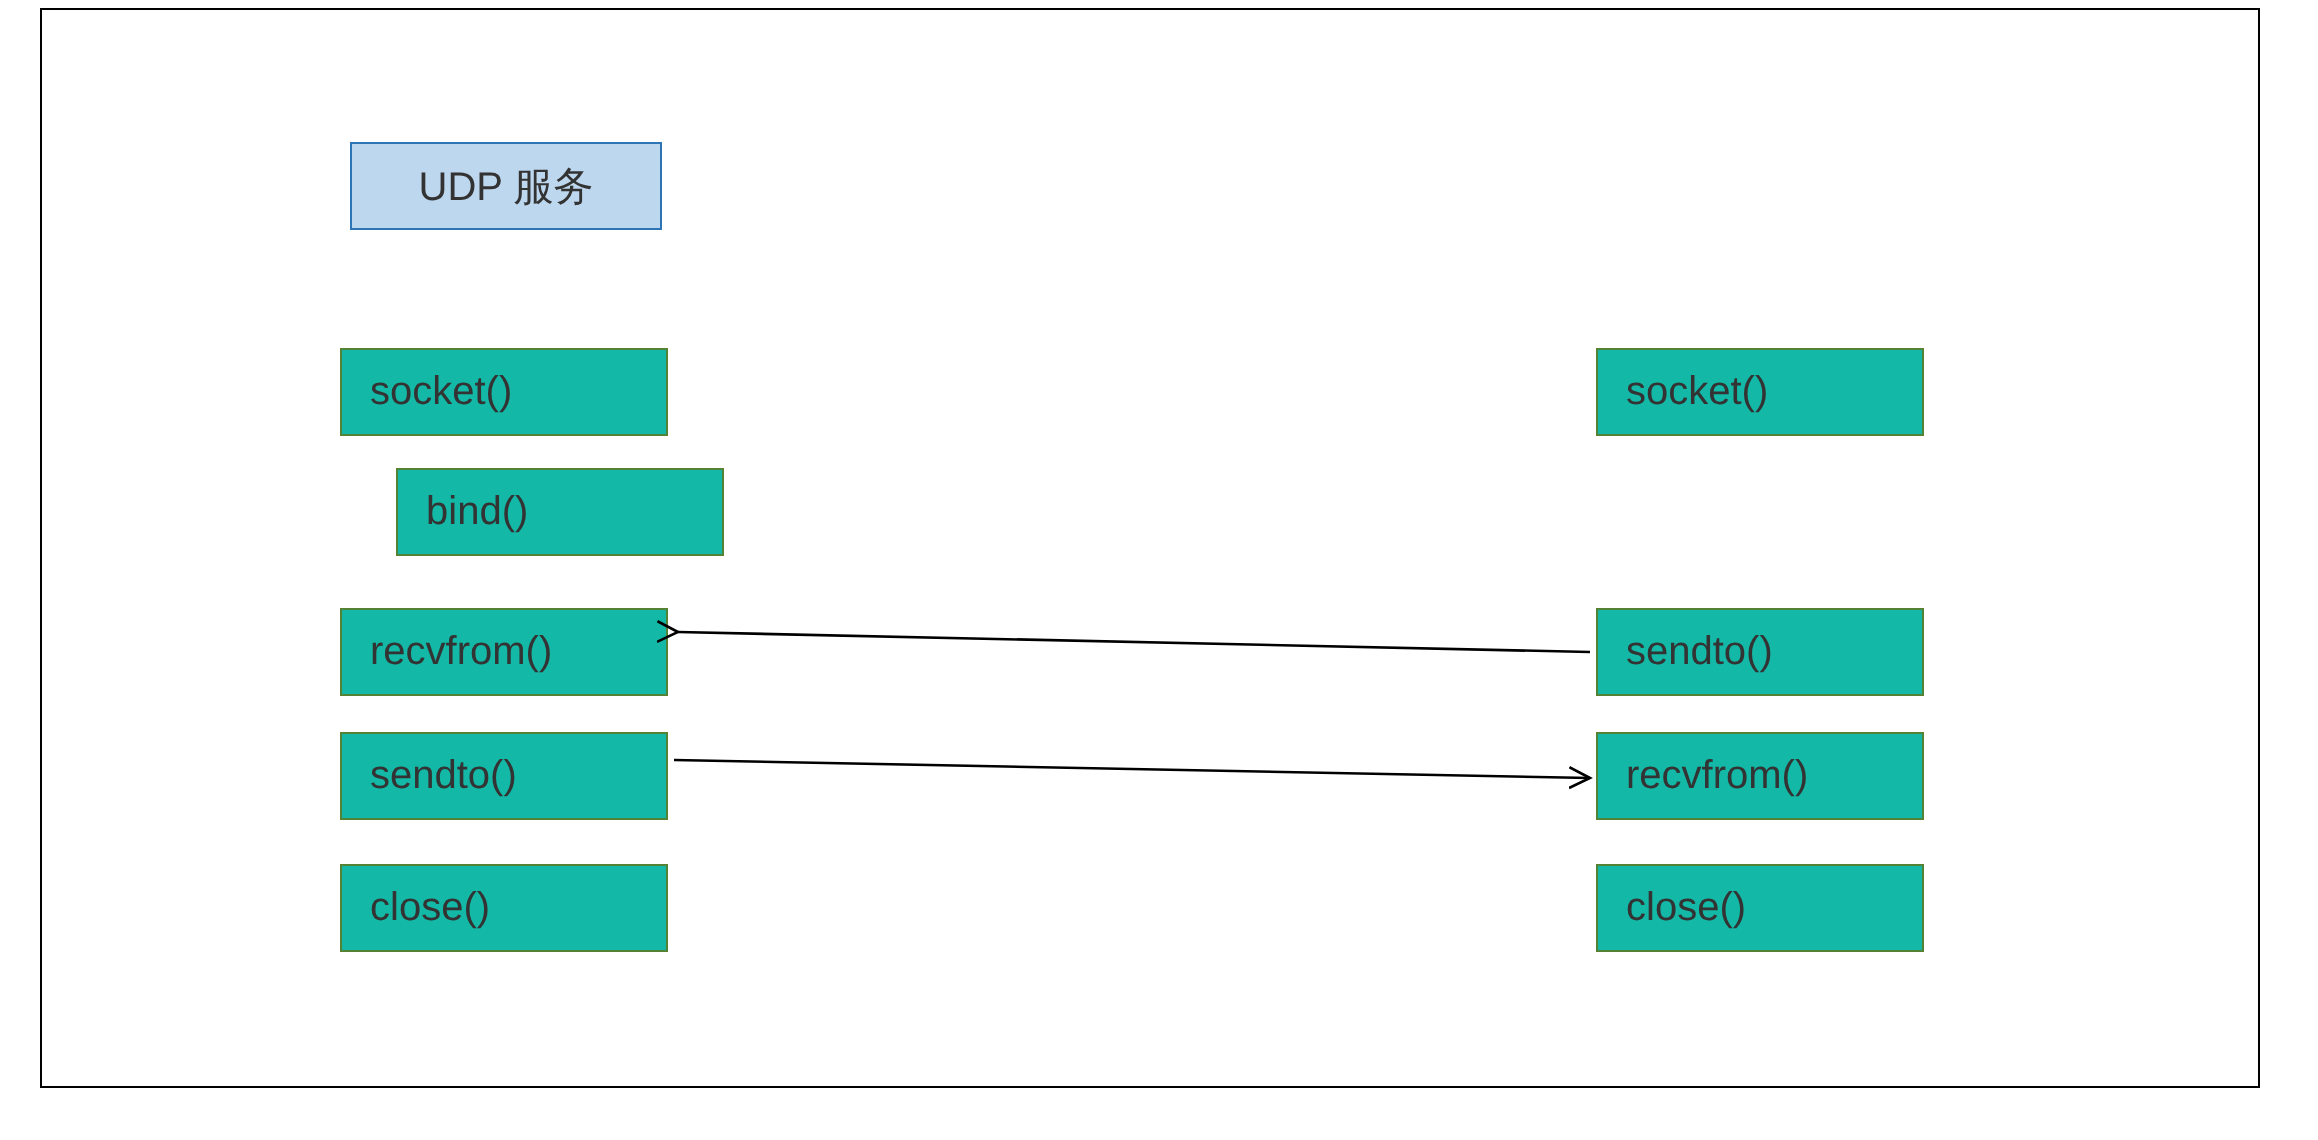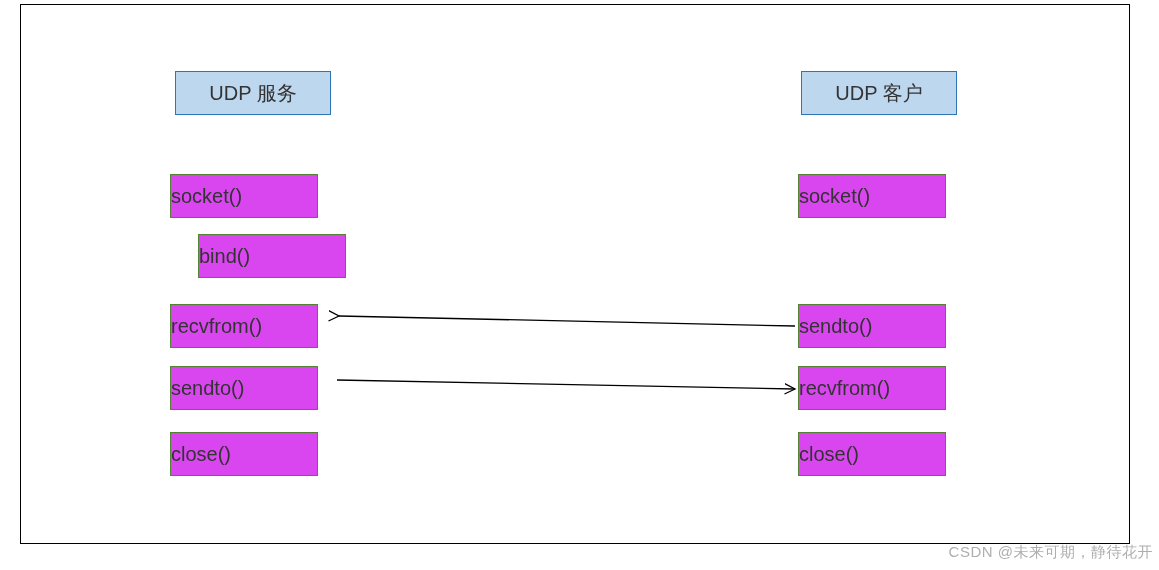--- a/index.html
+++ b/index.html
@@ -33,24 +33,25 @@
     color: #333;
   }
   .box-blue {
     background: #bdd7ee;
     border: 1.5px solid #2e75b6;
     justify-content: center;
     height: 44px;
     width: 156px;
   }
   .box-green {
-    background: #d946ef;
+    background: #14b8a6;
     border: 1.5px solid #548235;
     height: 44px;
-    width: 148px;
+    width: 164px;
+    padding-left: 14px;
     justify-content: flex-start;
   }
   .watermark {
     position: absolute;
     right: 6px;
     bottom: 8px;
     font-size: 15px;
     color: rgba(120,120,120,0.6);
     letter-spacing: .5px;
     pointer-events: none;
@@ -65,21 +66,20 @@
   }
 </style>
 </head>
 <body>
 
 <div class="canvas">
   <div class="frame"></div>
 
   <div class="box-blue" style="left:175px; top:71px;">UDP 服务</div>
 
-  <div class="box-blue" style="left:801px; top:71px;">UDP 客户</div>
 
   <div class="box-green" style="left:170px; top:174px;">socket()</div>
 
   <div class="box-green" style="left:170px; top:234px;margin-left:28px;">bind()</div>
 
   <div class="box-green" style="left:170px; top:304px;">recvfrom()</div>
 
   <div class="box-green" style="left:170px; top:366px;">sendto()</div>
 
   <div class="box-green" style="left:170px; top:432px;">close()</div>
@@ -100,14 +100,13 @@
       <marker id="ah-right" markerWidth="10" markerHeight="10" refX="8" refY="5" orient="auto">
         <path d="M0,1 L8,5 L0,9" fill="none" stroke="#000" stroke-width="1"></path>
       </marker>
     </defs>
 
     <line x1="795" y1="326" x2="339" y2="316" stroke="#000" stroke-width="1.3" marker-end="url(#ah-left)"></line>
 
     <line x1="337" y1="380" x2="795" y2="389" stroke="#000" stroke-width="1.3" marker-end="url(#ah-right)"></line>
   </svg>
 
-  <div class="watermark">CSDN @未来可期，静待花开</div>
 </div>
 
 </body></html>

